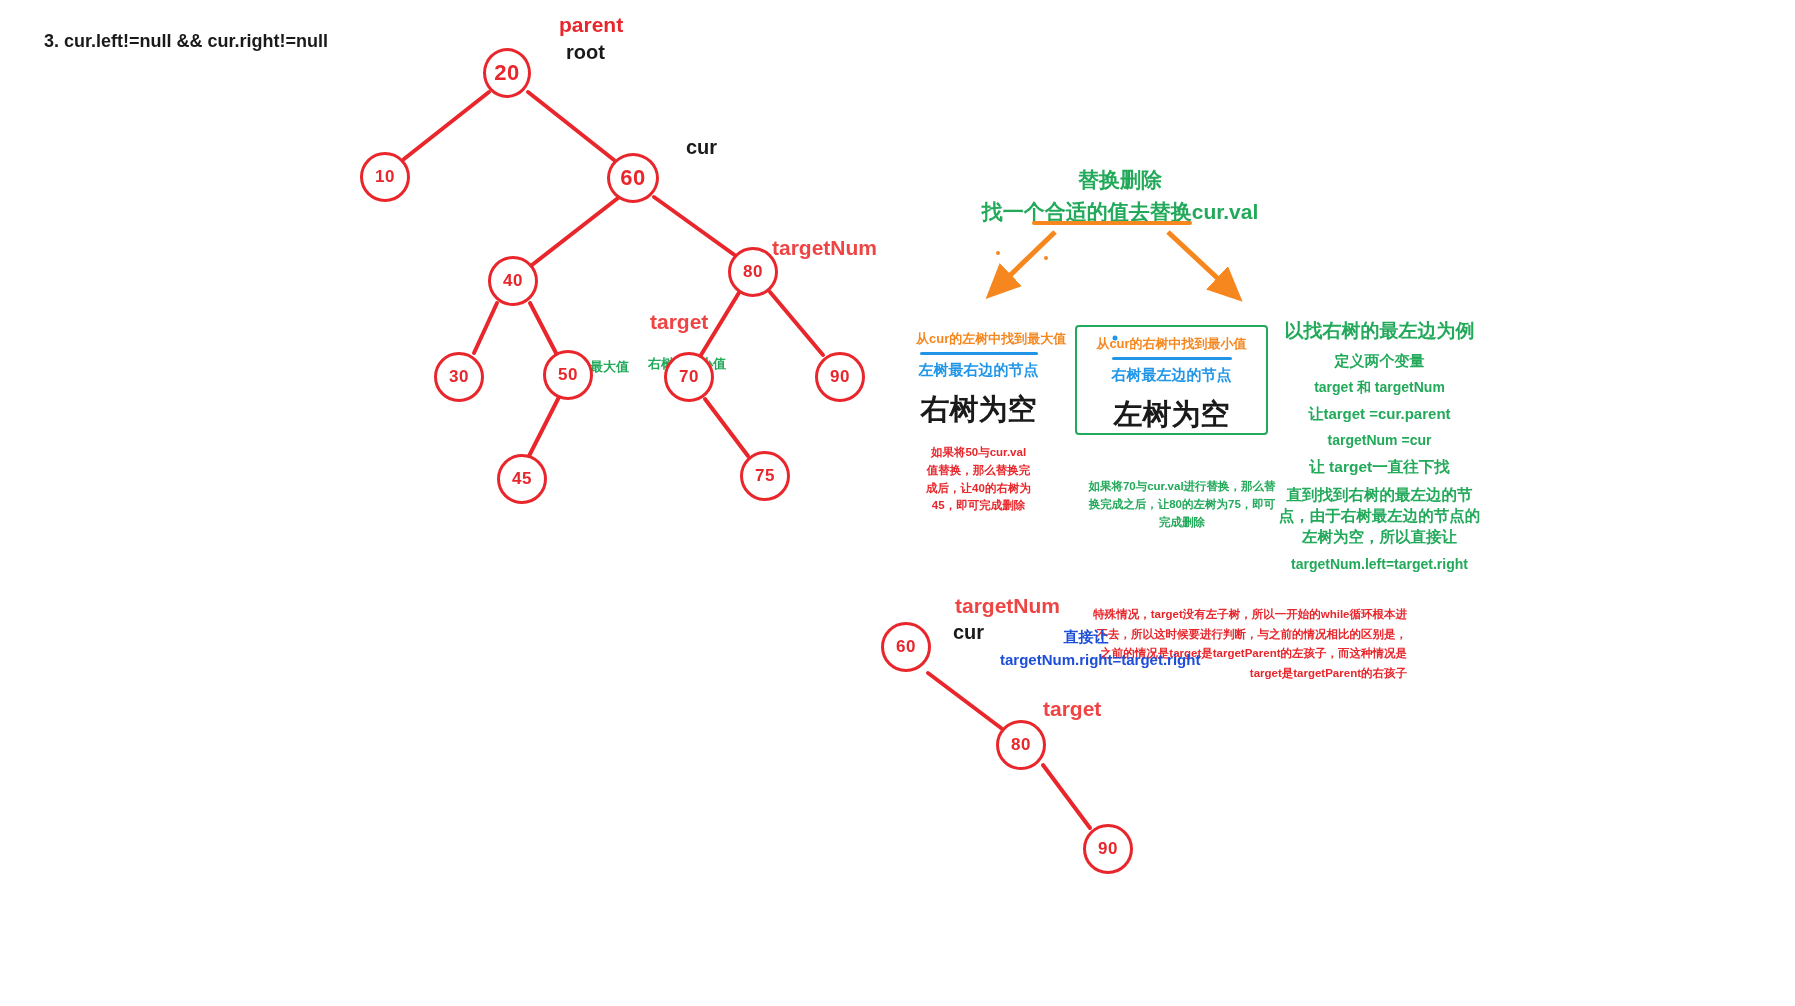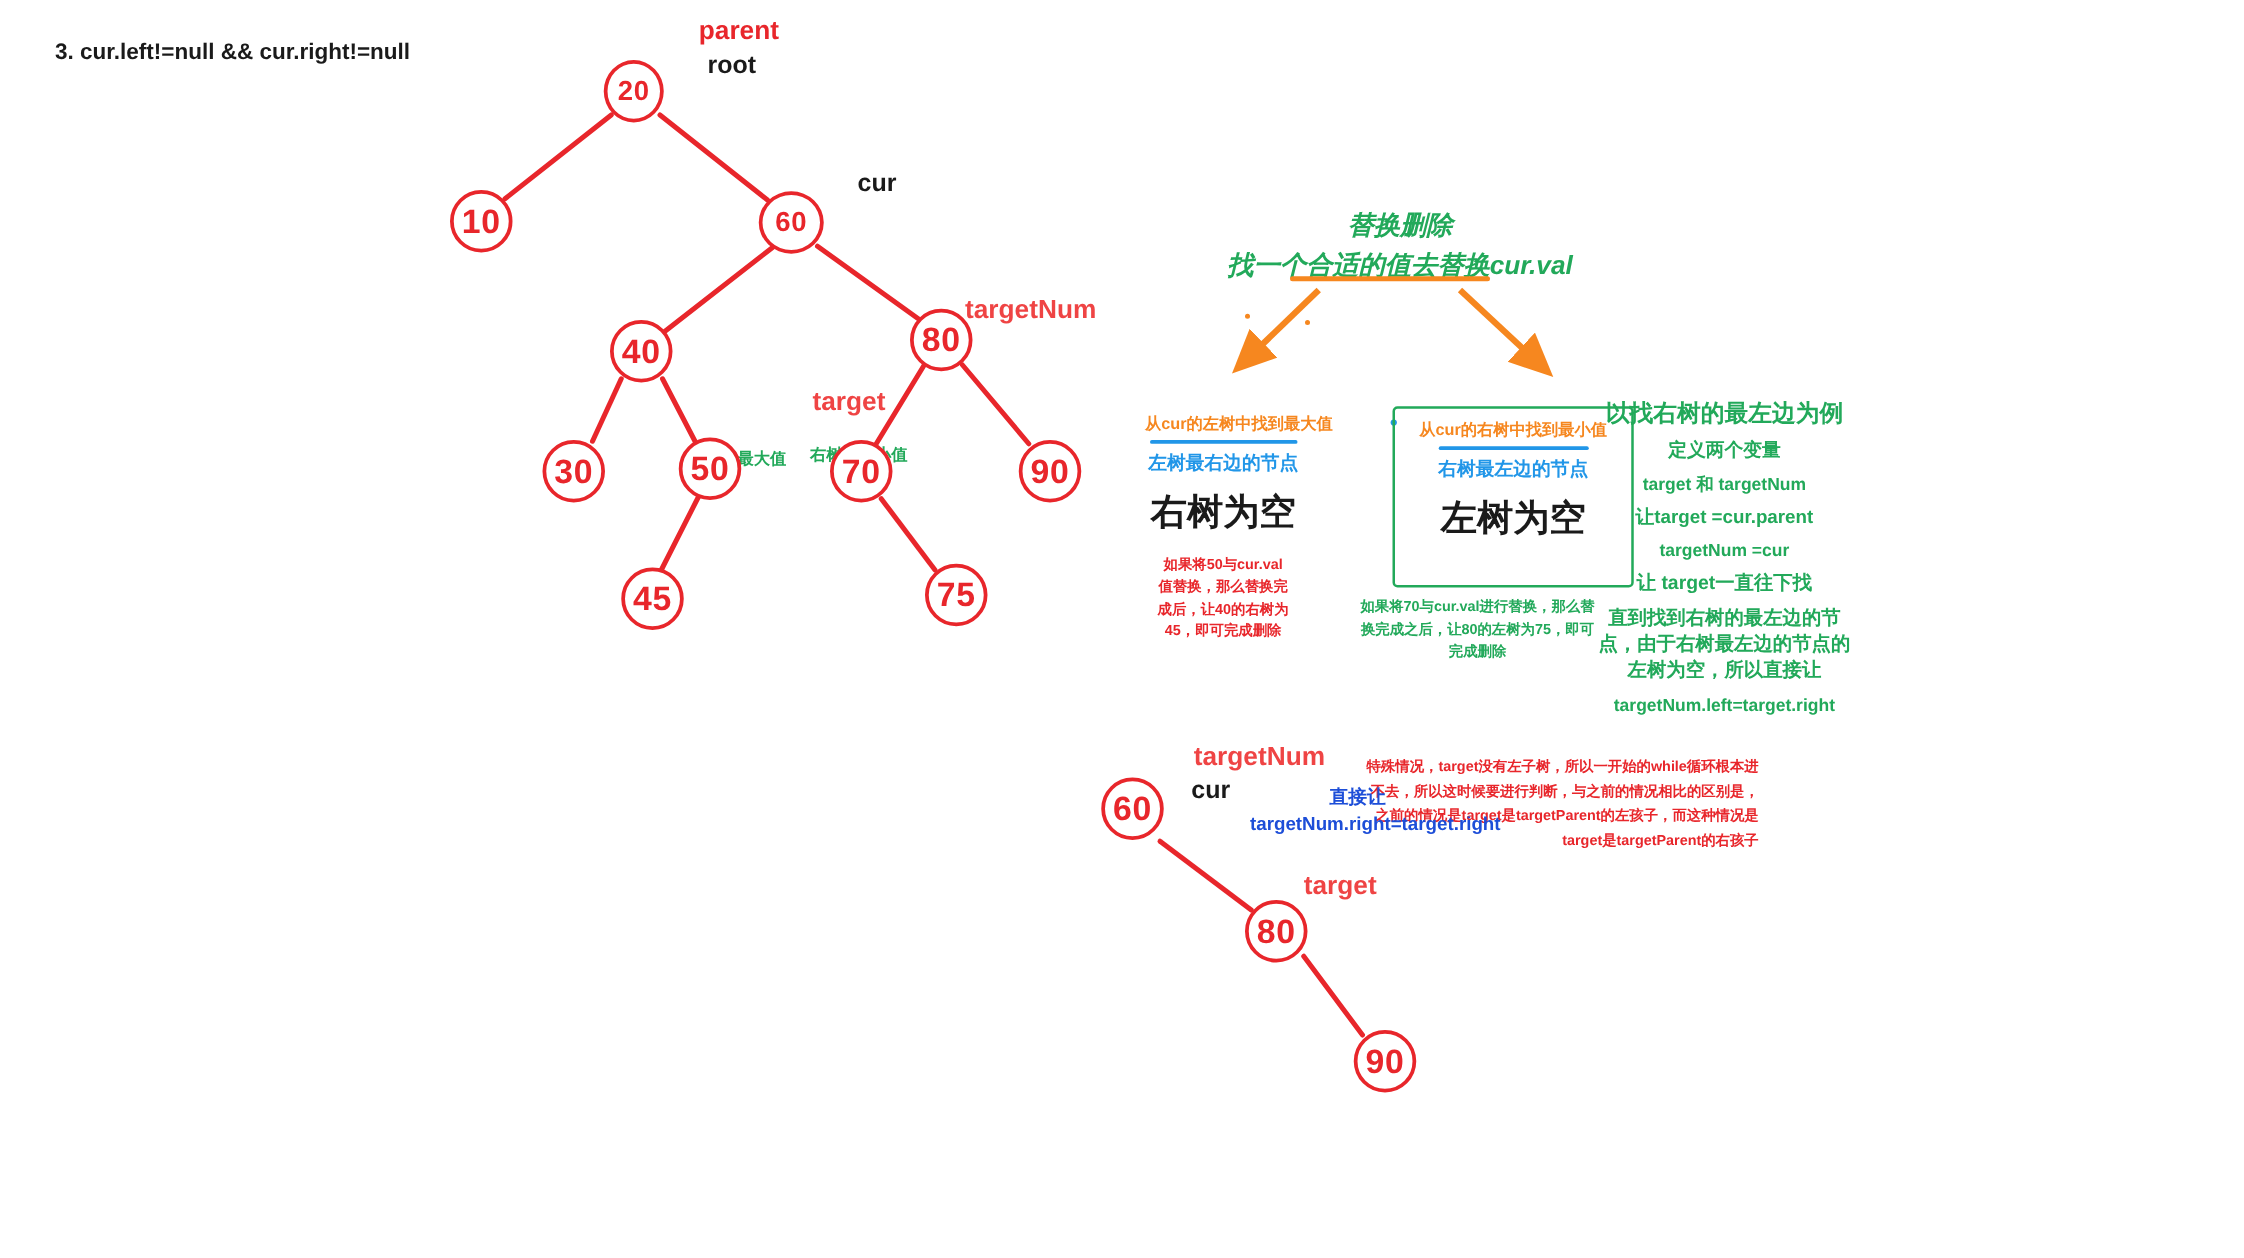--- a/index.html
+++ b/index.html
@@ -17,31 +17,31 @@
     position:absolute;
     border:3px solid #e8262b;
     border-radius:50%;
     color:#e8262b;
     display:flex;align-items:center;justify-content:center;
     font-size:22px;font-weight:600;
     background:#ffffff;
     box-sizing:border-box;
     letter-spacing:.5px;
   }
-  .node.n-sm{width:50px;height:50px;font-size:27px;}
+  .node.n-sm{width:50px;height:50px;font-size:17px;}
 
   
   .lbl{position:absolute;white-space:nowrap;}
   .lbl-black{color:#1a1a1a;font-size:20px;font-weight:700;}
   .lbl-red{color:#e8262b;font-size:21px;font-weight:700;}
   .lbl-green{color:#ef4444;font-size:21px;font-weight:700;}
   .lbl-green-sm{color:#22a95a;font-size:13px;font-weight:700;margin-top:19px;}
 
   
-  .banner{position:absolute;text-align:center;font-style:italic;}
+  .banner{position:absolute;text-align:center;}
   .banner .b1{color:#22a95a;font-size:21px;font-weight:700;white-space:nowrap;}
   .banner .b2{color:#22a95a;font-size:21px;font-weight:700;white-space:nowrap;margin-top:4px;}
   .underline-orange{
     position:absolute;height:4px;background:#f6871f;border-radius:2px;
   }
 
   
   .panel{position:absolute;box-sizing:border-box;text-align:center;}
   .panel.bordered{border:2px solid #22a95a;border-radius:4px;}
   .p-head{color:#f6871f;font-size:13px;font-weight:700;white-space:nowrap;}
@@ -140,21 +140,21 @@
   </svg>
 
   <div class="panel" style="left:916px;top:330px;width:125px;">
     <div class="p-head">从cur的左树中找到最大值</div>
     <div class="p-rule" style="width:118px;"></div>
     <div class="p-sub">左树最右边的节点</div>
     <div class="p-big">右树为空</div>
     <div class="p-body red">如果将50与cur.val值替换，那么替换完成后，让40的右树为45，即可完成删除</div>
   </div>
 
-  <div class="panel bordered" style="left:1114px;top:325px;width:193px;height:145px;padding-top:8px;">
+  <div class="panel bordered" style="left:1075px;top:325px;width:193px;height:110px;padding-top:8px;">
     <div class="p-head">从cur的右树中找到最小值</div>
     <div class="p-rule" style="width:120px;"></div>
     <div class="p-sub">右树最左边的节点</div>
     <div class="p-big">左树为空</div>
   </div>
   <div class="p-body green" style="position:absolute;left:1078px;top:478px;width:188px;text-align:center;margin:0;">如果将70与cur.val进行替换，那么替换完成之后，让80的左树为75，即可完成删除</div>
 
   <div class="col-green" style="left:1272px;top:318px;width:215px;">
     <div class="cg-title">以找右树的最左边为例</div>
     <div class="cg-line">定义两个变量</div>

